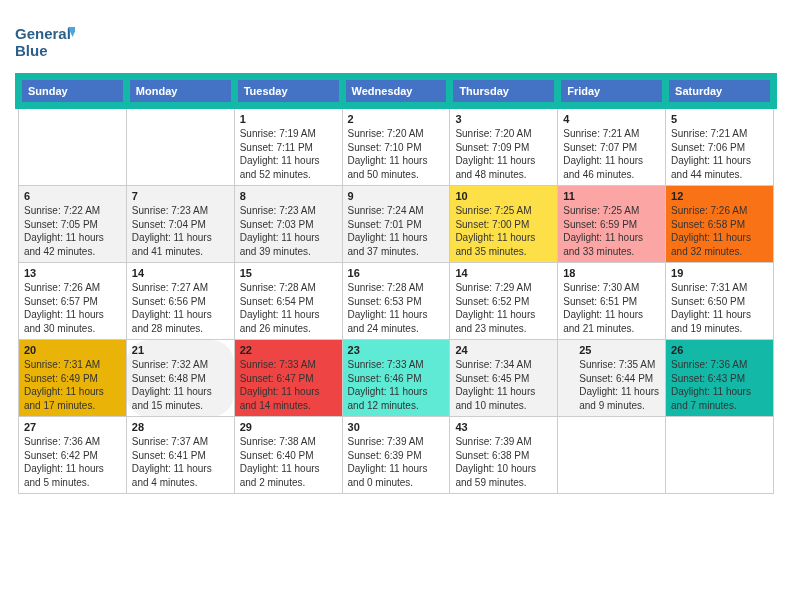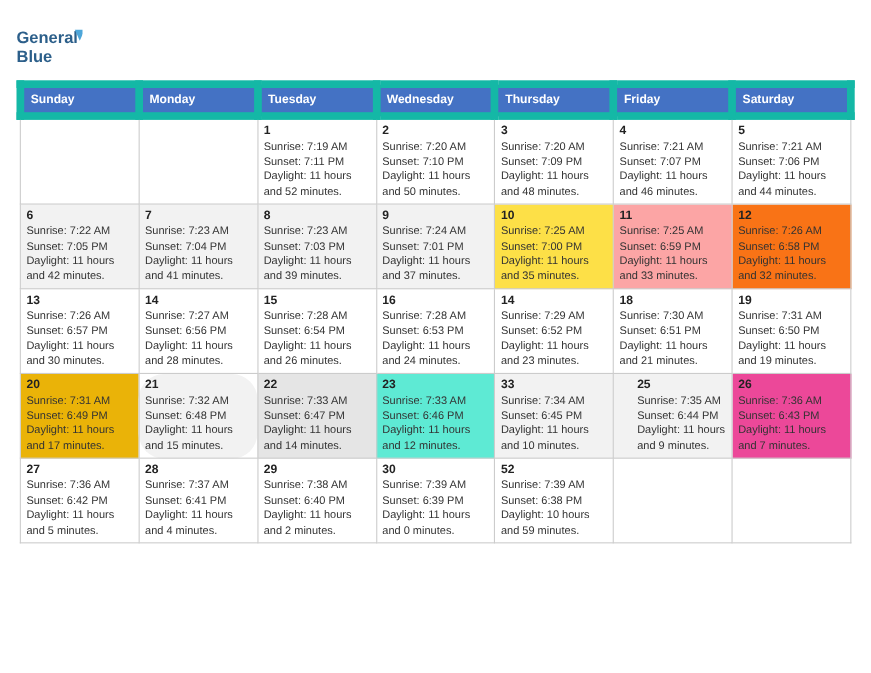--- a/index.html
+++ b/index.html
@@ -242,45 +242,45 @@
         <div class="day-info">
           Sunrise: 7:31 AM<br>Sunset: 6:49 PM<br>Daylight: 11 hours and 17 minutes.
         </div>
       </td>
           <td style="background: rgb(242, 242, 242); border-radius: 23px;">
         <div class="day-number">21</div>
         <div class="day-info">
           Sunrise: 7:32 AM<br>Sunset: 6:48 PM<br>Daylight: 11 hours and 15 minutes.
         </div>
       </td>
-          <td style="background: #e5e5e5;">
+          <td style="background: #ef4444;">
         <div class="day-number">22</div>
         <div class="day-info">
           Sunrise: 7:33 AM<br>Sunset: 6:47 PM<br>Daylight: 11 hours and 14 minutes.
         </div>
       </td>
           <td style="background: #5eead4;">
         <div class="day-number">23</div>
         <div class="day-info">
           Sunrise: 7:33 AM<br>Sunset: 6:46 PM<br>Daylight: 11 hours and 12 minutes.
         </div>
       </td>
           <td style="background: rgb(242, 242, 242);">
-        <div class="day-number">33</div>
+        <div class="day-number">24</div>
         <div class="day-info">
           Sunrise: 7:34 AM<br>Sunset: 6:45 PM<br>Daylight: 11 hours and 10 minutes.
         </div>
       </td>
           <td style="background: rgb(242, 242, 242); padding-left: 21px;">
         <div class="day-number">25</div>
         <div class="day-info">
           Sunrise: 7:35 AM<br>Sunset: 6:44 PM<br>Daylight: 11 hours and 9 minutes.
         </div>
       </td>
-          <td style="background: #ec4899;">
+          <td style="background: #14b8a6;">
         <div class="day-number">26</div>
         <div class="day-info">
           Sunrise: 7:36 AM<br>Sunset: 6:43 PM<br>Daylight: 11 hours and 7 minutes.
         </div>
       </td>
         </tr>
         <tr>
           <td>
         <div class="day-number">27</div>
         <div class="day-info">
@@ -299,21 +299,21 @@
           Sunrise: 7:38 AM<br>Sunset: 6:40 PM<br>Daylight: 11 hours and 2 minutes.
         </div>
       </td>
           <td>
         <div class="day-number">30</div>
         <div class="day-info">
           Sunrise: 7:39 AM<br>Sunset: 6:39 PM<br>Daylight: 11 hours and 0 minutes.
         </div>
       </td>
           <td>
-        <div class="day-number">52</div>
+        <div class="day-number">43</div>
         <div class="day-info">
           Sunrise: 7:39 AM<br>Sunset: 6:38 PM<br>Daylight: 10 hours and 59 minutes.
         </div>
       </td>
           <td class="empty-cell"></td>
           <td class="empty-cell"></td>
         </tr>
       </tbody>
   </table>
 </div>

